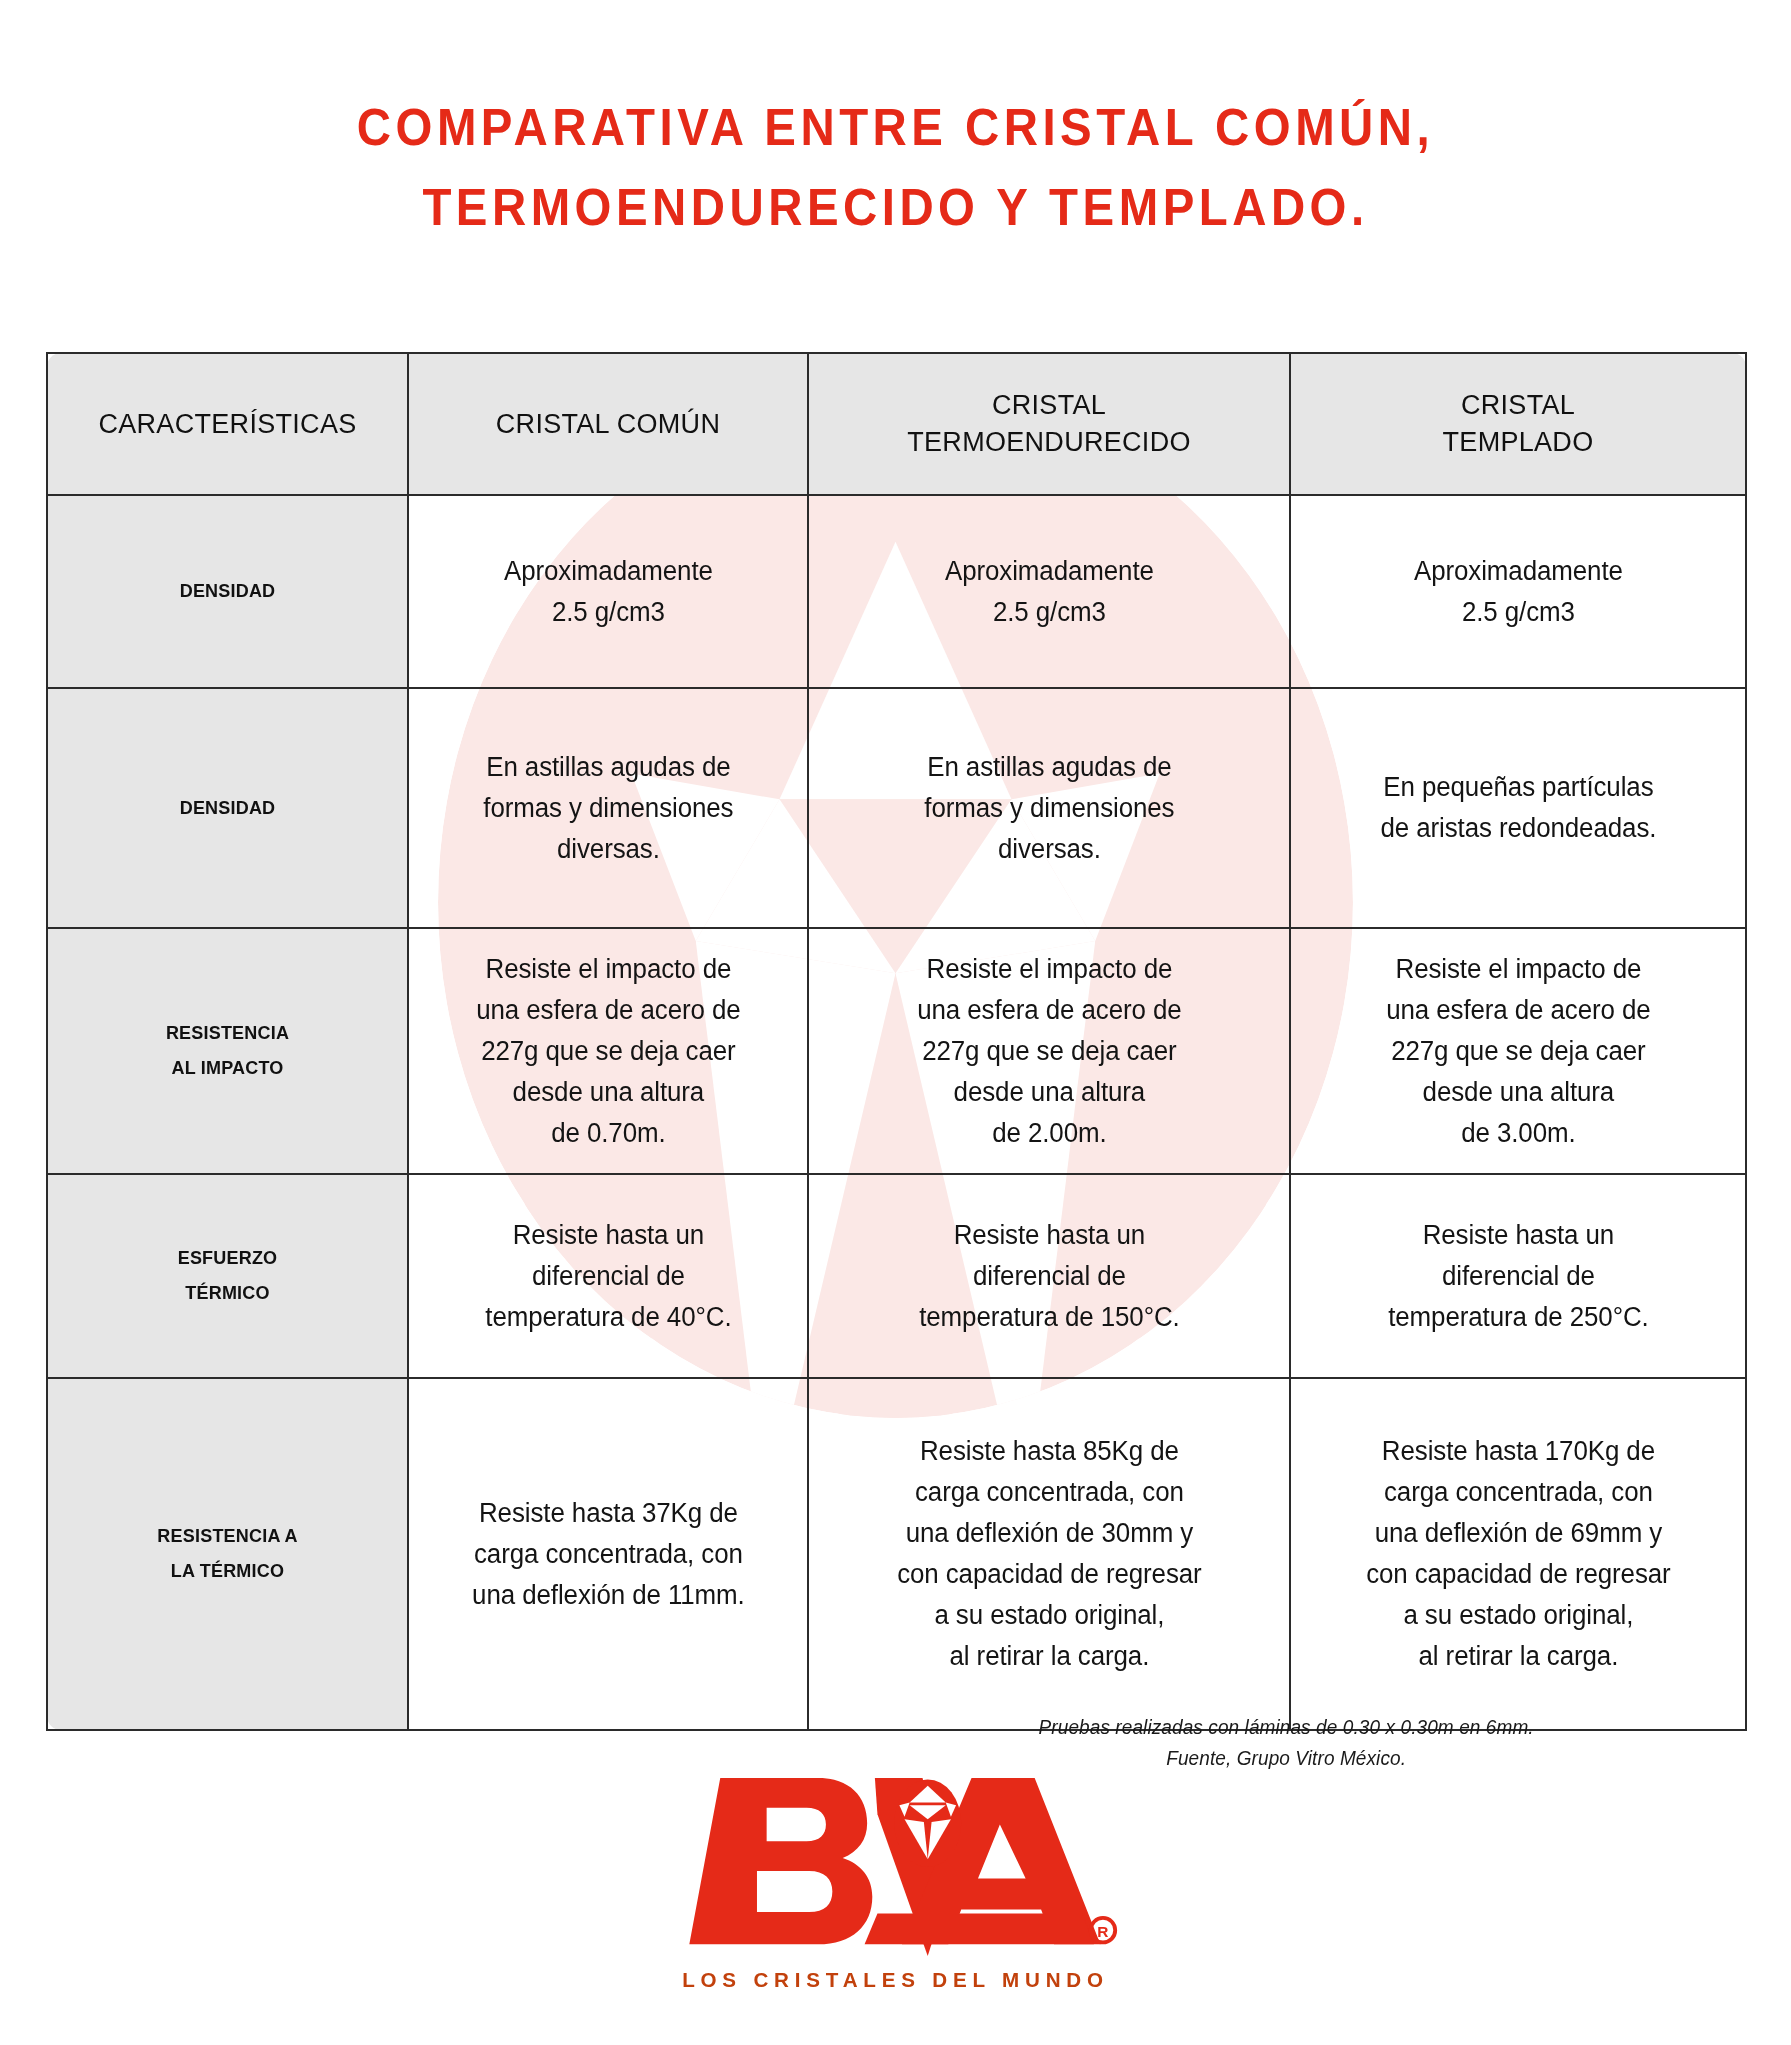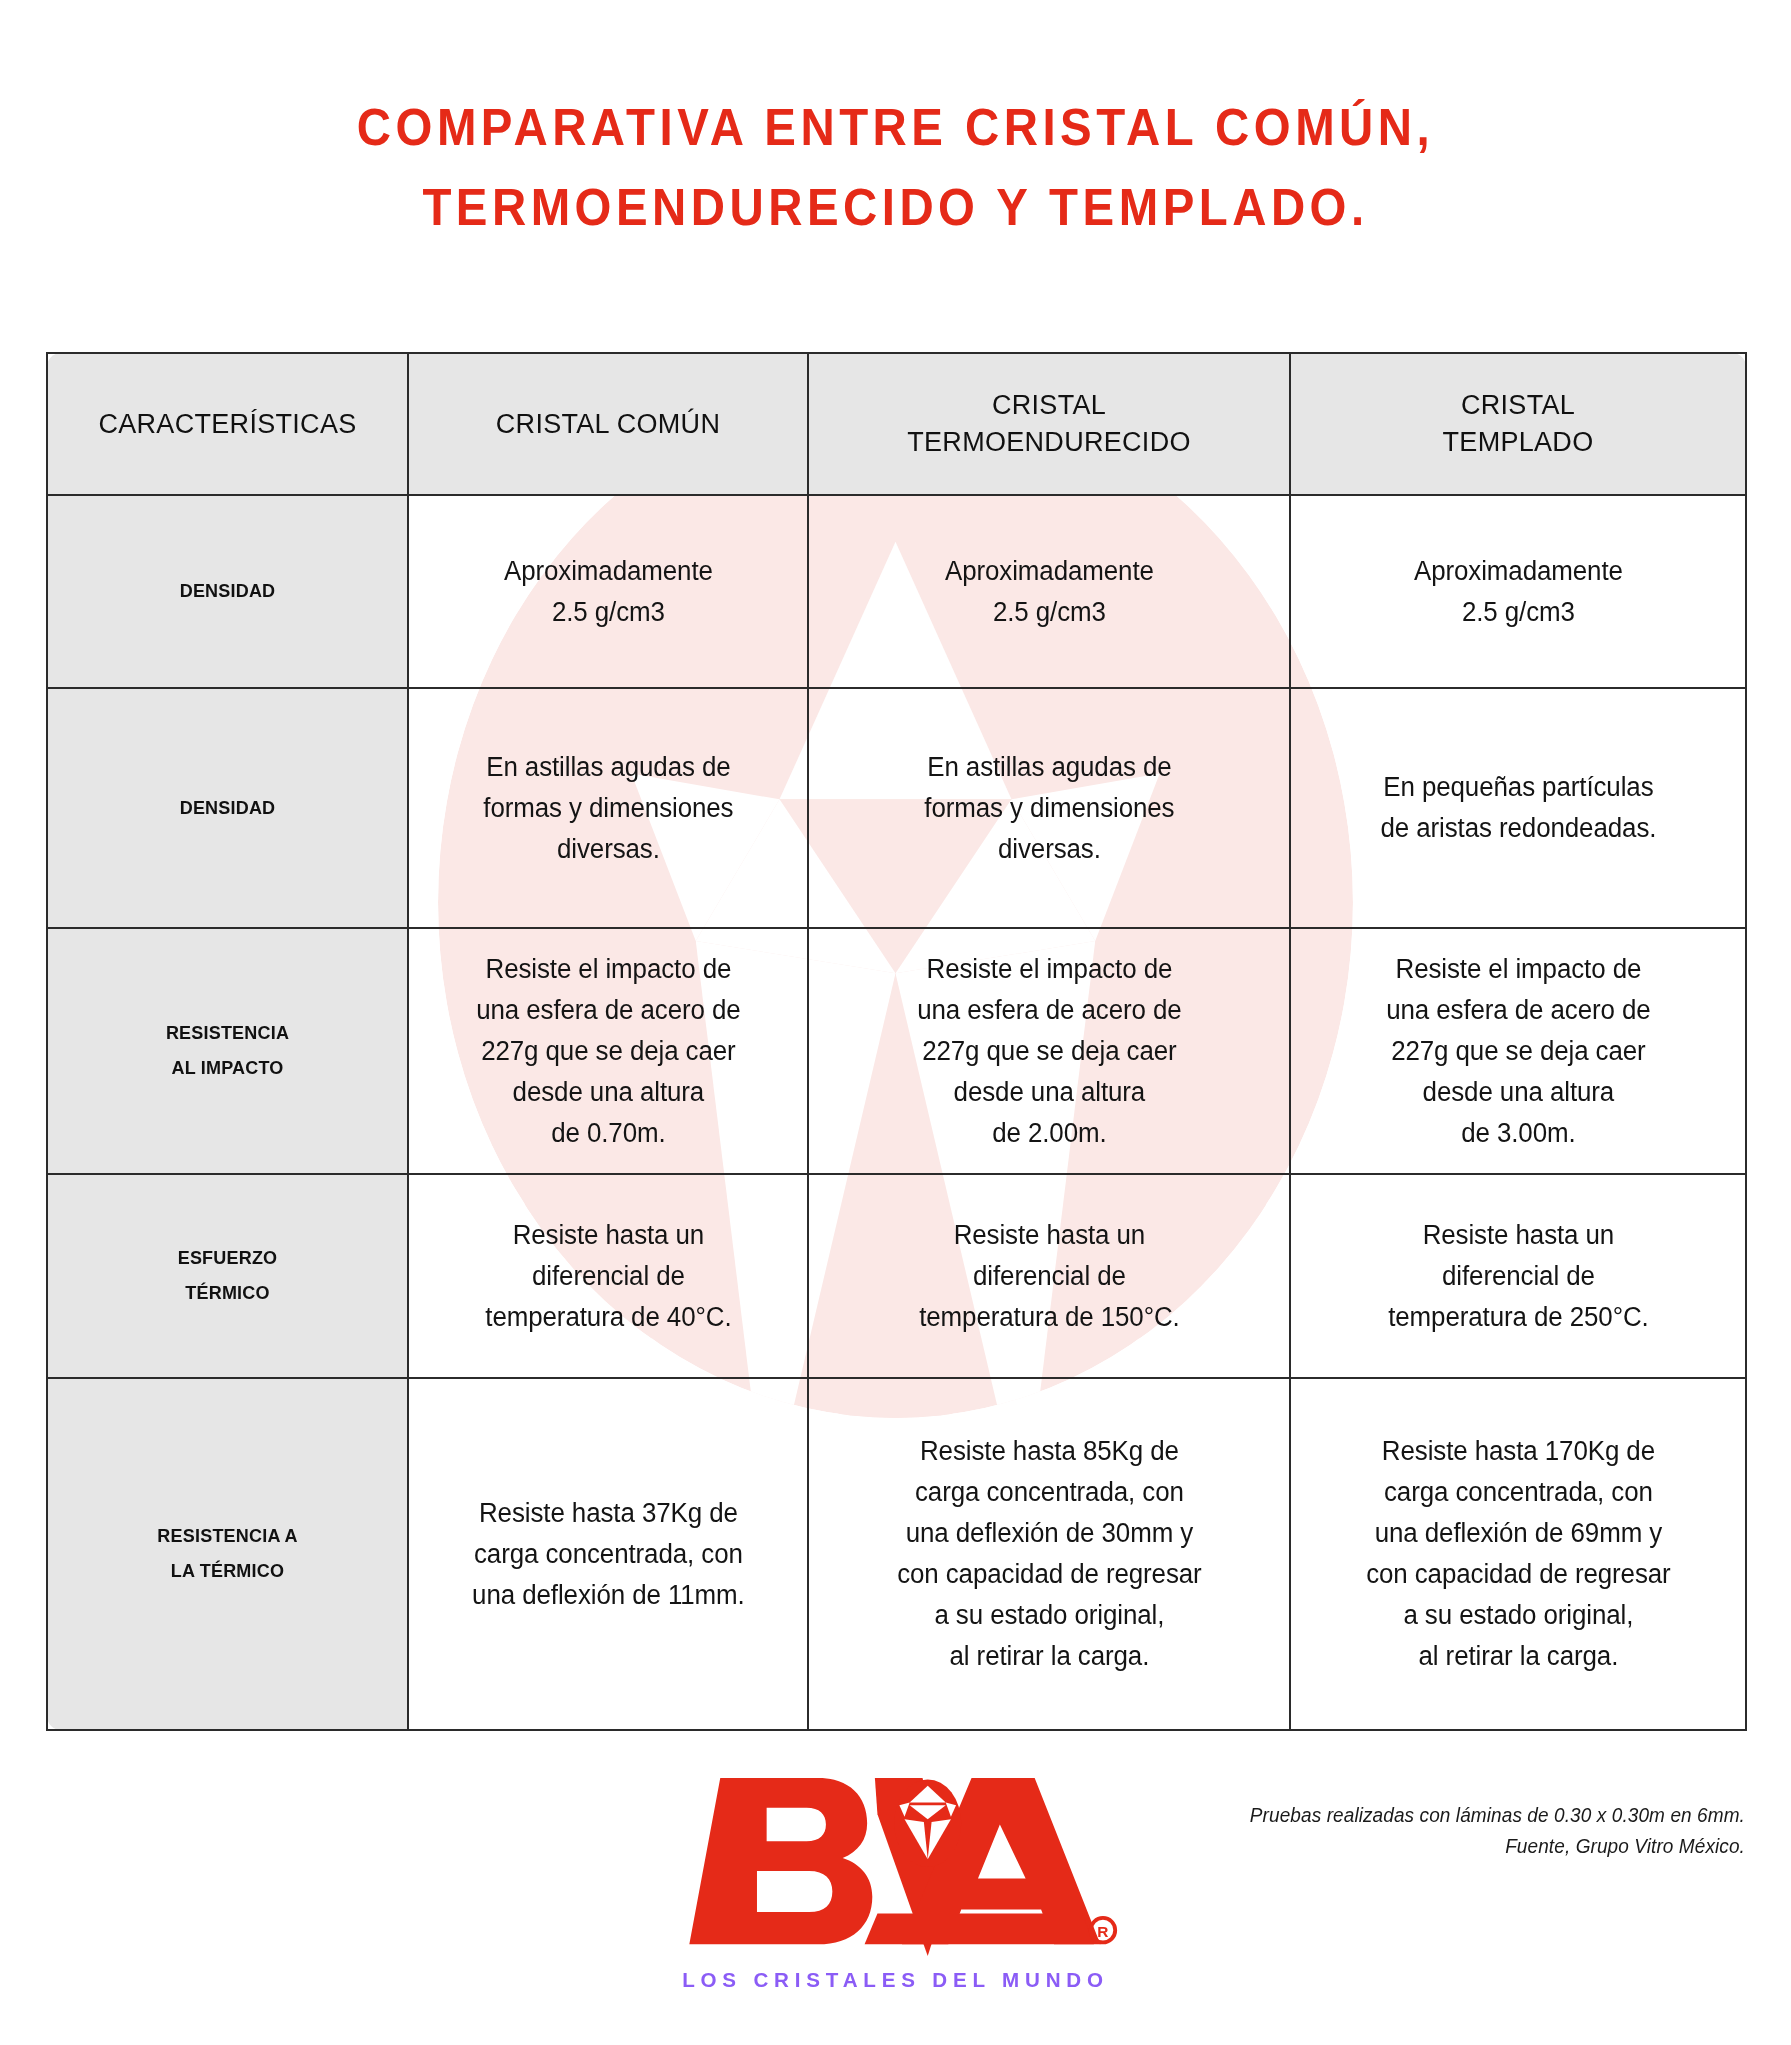--- a/index.html
+++ b/index.html
@@ -132,23 +132,23 @@
   tr.r1 td { height: 193px; }
   tr.r2 td { height: 240px; }
   tr.r3 td { height: 246px; }
   tr.r4 td { height: 204px; }
   tr.r5 td { height: 352px; }
 
   
   .footnote {
     position: absolute;
     right: 46px;
-    top: 1800px;
+    top: 1712px;
     width: 966px;
-    text-align: right;
+    text-align: center;
     z-index: 3;
   }
   .footnote .fn-line {
     font-family: "Liberation Sans", sans-serif;
     font-style: italic;
     font-size: 20px;
     line-height: 31px;
     color: #1a1a1a;
     letter-spacing: 0.1px;
     transform: scaleX(0.95);
@@ -169,21 +169,21 @@
     height: 187px;
     margin: 0 auto;
     display: block;
   }
   .logo-tagline {
     margin-top: 11.6px;
     font-family: "Liberation Sans", sans-serif;
     font-weight: 700;
     font-size: 20.6px;
     letter-spacing: 5.8px;
-    color: #8b5cf6;
+    color: #c2410c;
     text-transform: uppercase;
   }
 </style>
 </head>
 <body>
 
 <div class="watermark">
   <svg viewBox="0 0 710 880" xmlns="http://www.w3.org/2000/svg" aria-hidden="true">
     <defs>
       <clipPath id="ovalClip">

